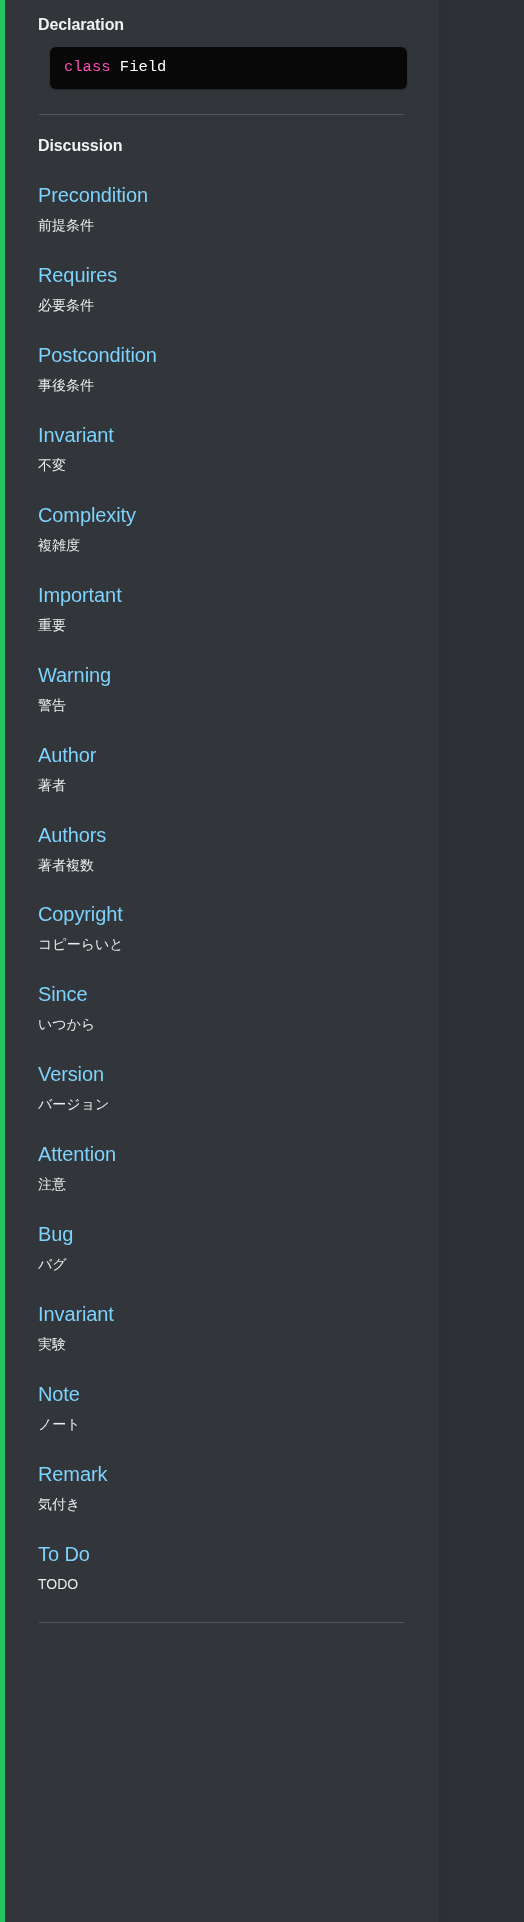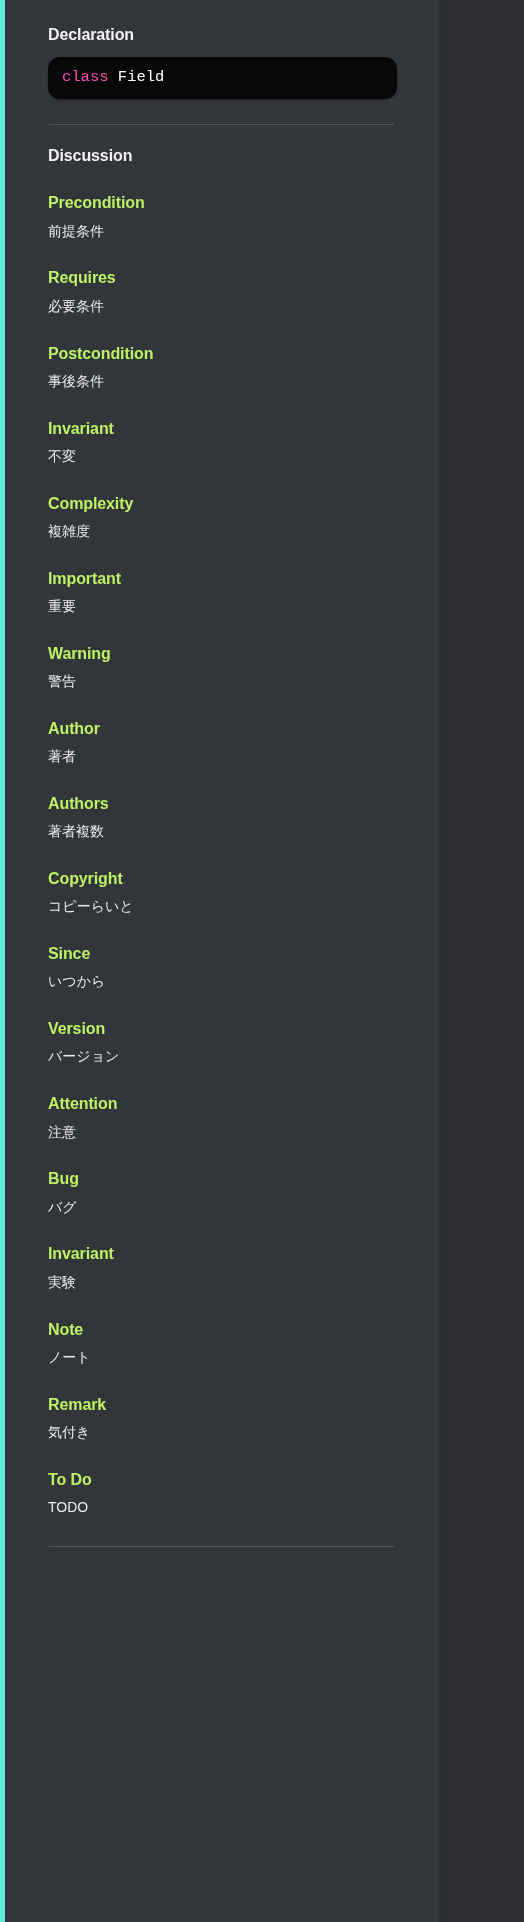--- a/index.html
+++ b/index.html
@@ -14,23 +14,23 @@
     font-family: "Liberation Sans", "DejaVu Sans", sans-serif;
     -webkit-font-smoothing: antialiased;
     overflow: hidden;
   }
 
   .panel {
     position: relative;
     width: 448px;
     height: 1922px;
     background: #32353a;
-    border-left: 5px solid #5eead4;
+    border-left: 5px solid #22c55e;
     border-right: 9px solid #2b2e33;
-    padding: 16px;
+    padding: 6px;
   }
 
   .panel-inner {
     position: relative;
     width: 100%;
     height: 100%;
     padding: 0 26px 0 27px;
     overflow: hidden;
   }
 
@@ -42,26 +42,27 @@
     letter-spacing: -0.1px;
   }
 
   .declaration-title {
     padding-top: 10px;
   }
 
   .code-block {
     margin-top: 13px;
     background: #080808;
-    border-radius: 12px;
+    border-radius: 6px;
     padding: 11px 14px 12px 14px;
     min-height: 42px;
     display: flex;
     align-items: center;
     box-shadow: 0 1px 2px rgba(0,0,0,0.35);
+    margin-left: 12px;
   }
 
   .code-line {
     font-family: "Liberation Mono", "DejaVu Sans Mono", monospace;
     font-size: 15.5px;
     color: #ffffff;
     white-space: pre;
     line-height: 1.25;
   }
 
@@ -88,23 +89,23 @@
 
   .term-list {
     margin-top: 0;
   }
 
   .term-group {
     margin-top: 28px;
   }
 
   .term-label {
-    font-size: 16px;
-    font-weight: bold;
-    color: #bef264;
+    font-size: 20px;
+    font-weight: normal;
+    color: #7dd3fc;
     letter-spacing: -0.1px;
     line-height: 1.2;
   }
 
   .term-value {
     font-size: 14px;
     font-weight: normal;
     color: #eceded;
     line-height: 1.35;
     margin-top: 9px;

